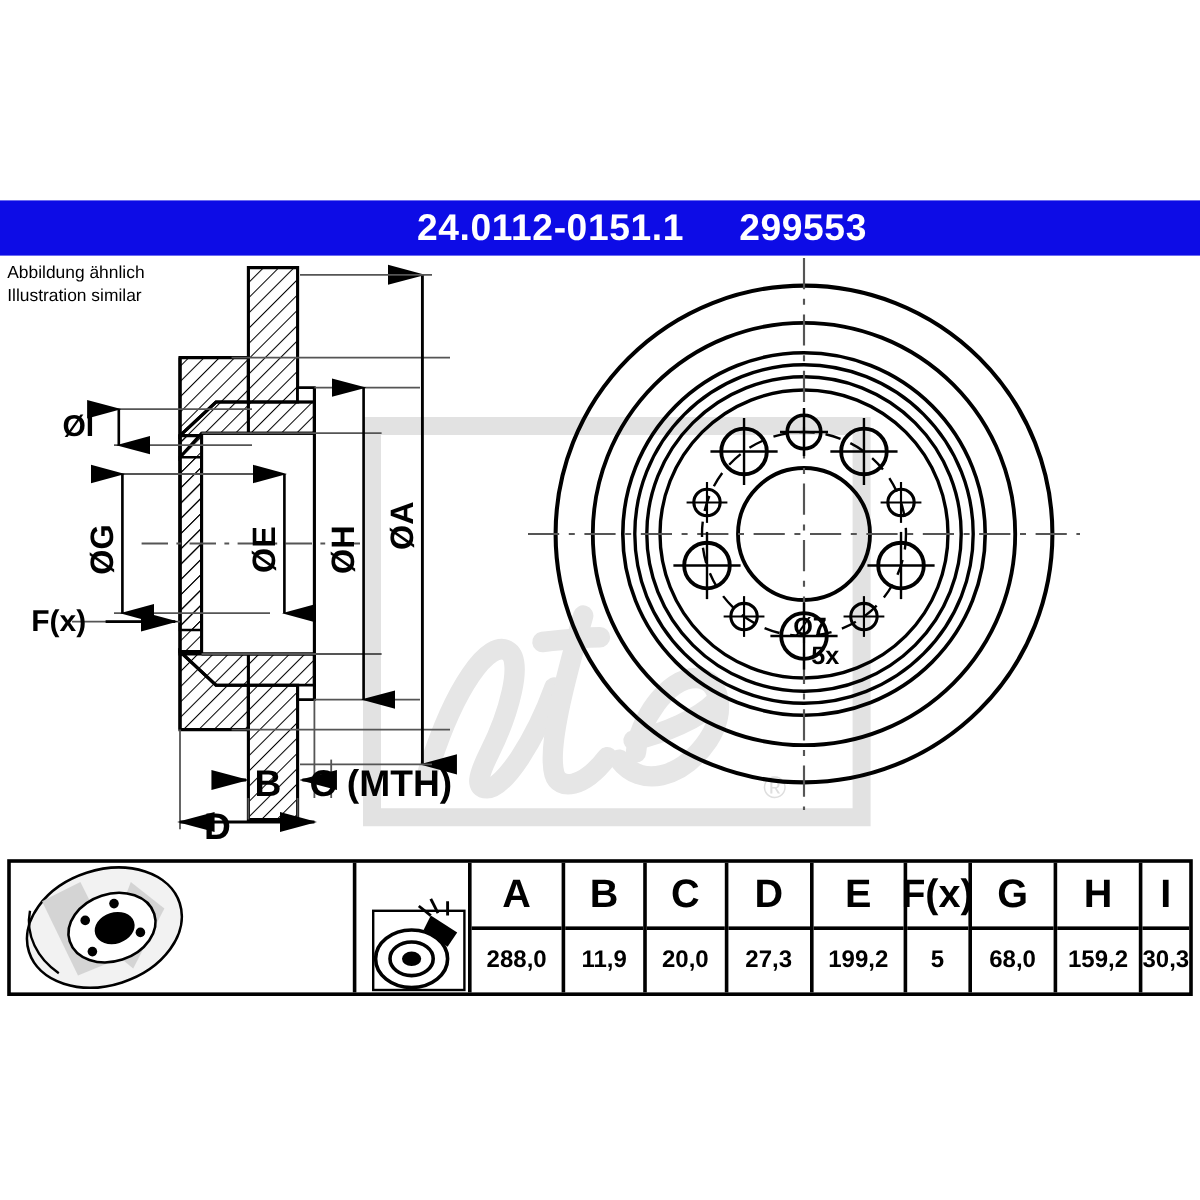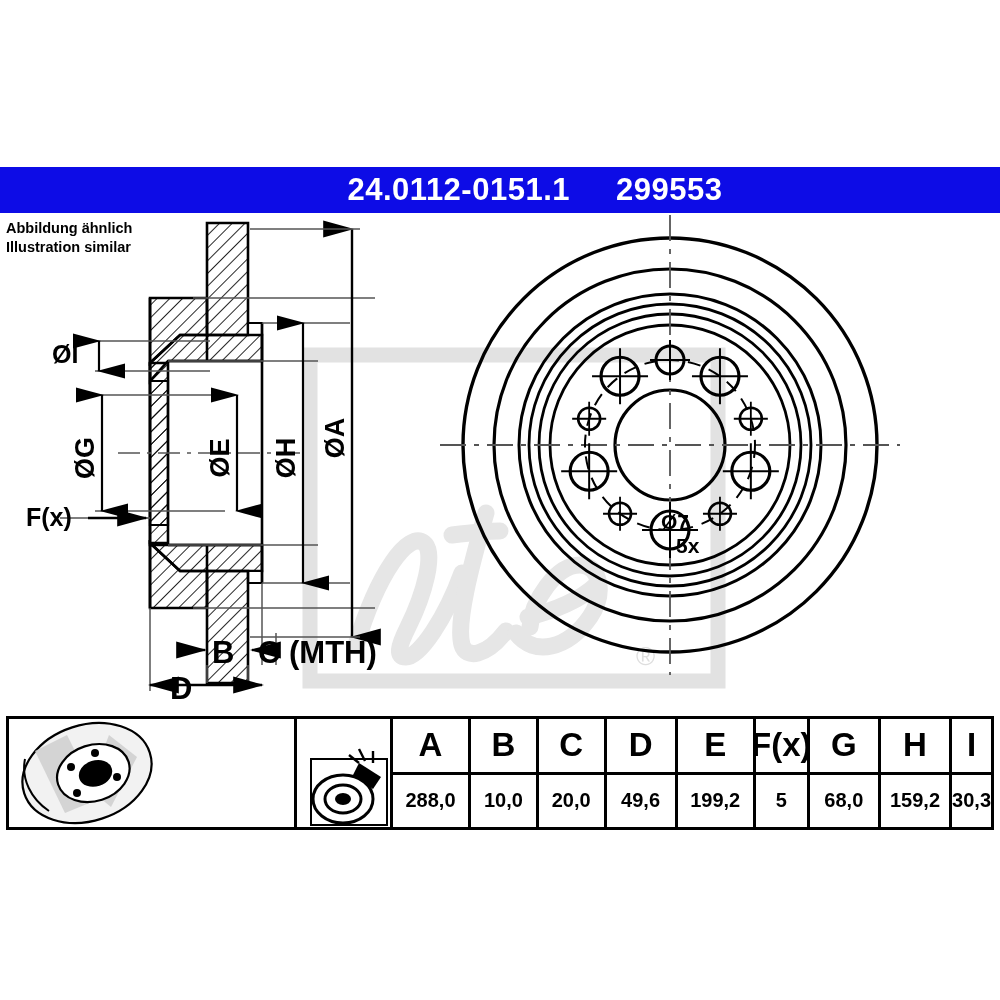--- a/index.html
+++ b/index.html
@@ -14,21 +14,21 @@
     padding-left:35px;
   }
   #header-band .code{
     color:#fff;font-size:31px;font-weight:bold;letter-spacing:.5px;
     font-family:"Liberation Sans",sans-serif;white-space:nowrap;
   }
 
   
   #note{
     position:absolute;left:6px;top:219px;width:200px;
-    font-size:14.5px;font-weight:bold;line-height:1.32;
+    font-size:14.5px;font-weight:normal;line-height:1.32;
   }
 
   
   #drawing{position:absolute;left:0;top:213px;width:1000px;height:500px;}
   #drawing svg{display:block;}
 
   
   #spec-table{
     position:absolute;left:6px;top:716px;width:988px;height:114px;
     border:3px solid #000;box-sizing:border-box;display:flex;
@@ -317,29 +317,29 @@
       </g>
     </svg>
   </div>
 
   <div class="tcol colA">
     <div class="tcell head">A</div>
     <div class="tcell val">288,0</div>
   </div>
   <div class="tcol colB">
     <div class="tcell head">B</div>
-    <div class="tcell val">10,0</div>
+    <div class="tcell val">11,9</div>
   </div>
   <div class="tcol colC">
     <div class="tcell head">C</div>
     <div class="tcell val">20,0</div>
   </div>
   <div class="tcol colD">
     <div class="tcell head">D</div>
-    <div class="tcell val">49,6</div>
+    <div class="tcell val">27,3</div>
   </div>
   <div class="tcol colE">
     <div class="tcell head">E</div>
     <div class="tcell val">199,2</div>
   </div>
   <div class="tcol colF">
     <div class="tcell head">F(x)</div>
     <div class="tcell val">5</div>
   </div>
   <div class="tcol colG">

